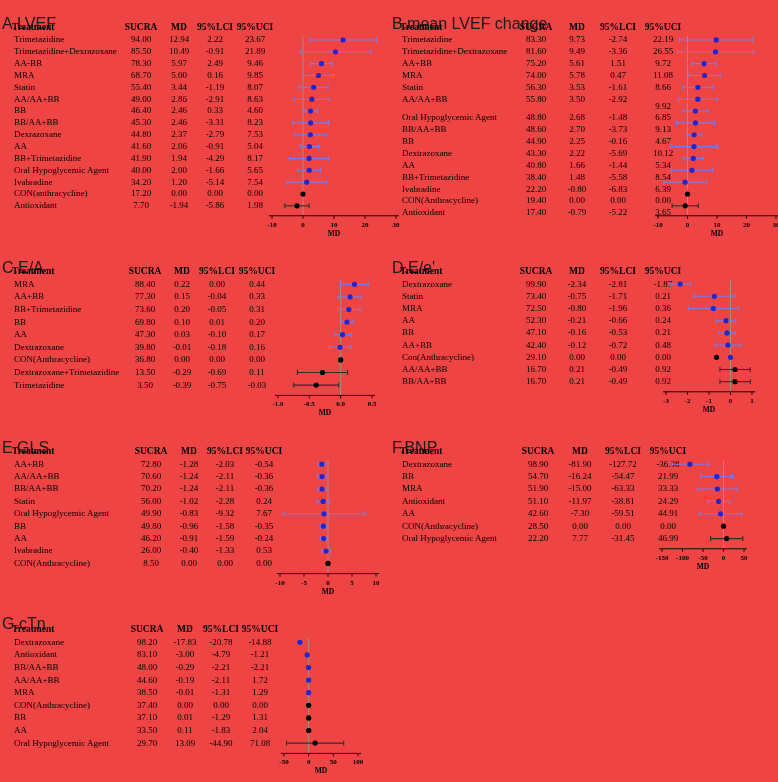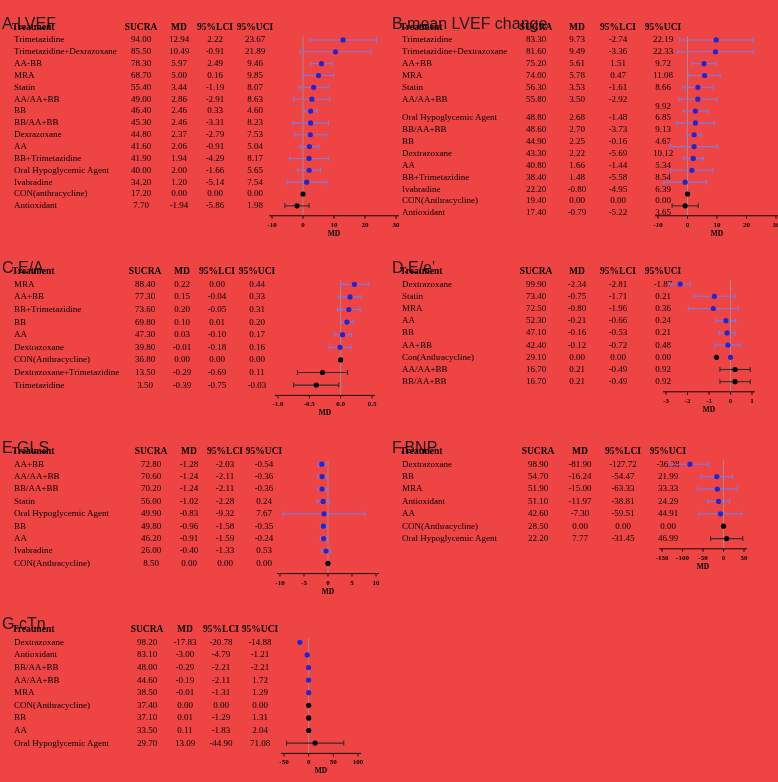--- a/index.html
+++ b/index.html
@@ -206,21 +206,21 @@
         <div class="hc">95%UCI</div>
         <div class="c first" style="height: 11.85px;">Trimetazidine</div>
         <div class="c" style="height: 11.85px;">83.30</div>
         <div class="c" style="height: 11.85px;">9.73</div>
         <div class="c" style="height: 11.85px;">-2.74</div>
         <div class="c" style="height: 11.85px;">22.19</div>
         <div class="c first" style="height: 11.85px;">Trimetazidine+Dextrazoxane</div>
         <div class="c" style="height: 11.85px;">81.60</div>
         <div class="c" style="height: 11.85px;">9.49</div>
         <div class="c" style="height: 11.85px;">-3.36</div>
-        <div class="c" style="height: 11.85px;">22.33</div>
+        <div class="c" style="height: 11.85px;">26.55</div>
         <div class="c first" style="height: 11.85px;">AA+BB</div>
         <div class="c" style="height: 11.85px;">75.20</div>
         <div class="c" style="height: 11.85px;">5.61</div>
         <div class="c" style="height: 11.85px;">1.51</div>
         <div class="c" style="height: 11.85px;">9.72</div>
         <div class="c first" style="height: 11.85px;">MRA</div>
         <div class="c" style="height: 11.85px;">74.00</div>
         <div class="c" style="height: 11.85px;">5.78</div>
         <div class="c" style="height: 11.85px;">0.47</div>
         <div class="c" style="height: 11.85px;">11.08</div>
@@ -260,21 +260,21 @@
         <div class="c" style="height: 11.85px;">-1.44</div>
         <div class="c" style="height: 11.85px;">5.34</div>
         <div class="c first" style="height: 11.85px;">BB+Trimetazidine</div>
         <div class="c" style="height: 11.85px;">38.40</div>
         <div class="c" style="height: 11.85px;">1.48</div>
         <div class="c" style="height: 11.85px;">-5.58</div>
         <div class="c" style="height: 11.85px;">8.54</div>
         <div class="c first" style="height: 11.85px;">Ivabradine</div>
         <div class="c" style="height: 11.85px;">22.20</div>
         <div class="c" style="height: 11.85px;">-0.80</div>
-        <div class="c" style="height: 11.85px;">-4.95</div>
+        <div class="c" style="height: 11.85px;">-6.83</div>
         <div class="c" style="height: 11.85px;">6.39</div>
         <div class="c first" style="height: 11.85px;">CON(Anthracycline)</div>
         <div class="c" style="height: 11.85px;">19.40</div>
         <div class="c" style="height: 11.85px;">0.00</div>
         <div class="c" style="height: 11.85px;">0.00</div>
         <div class="c" style="height: 11.85px;">0.00</div>
         <div class="c first" style="height: 11.85px;">Antioxidant</div>
         <div class="c" style="height: 11.85px;">17.40</div>
         <div class="c" style="height: 11.85px;">-0.79</div>
         <div class="c" style="height: 11.85px;">-5.22</div>

